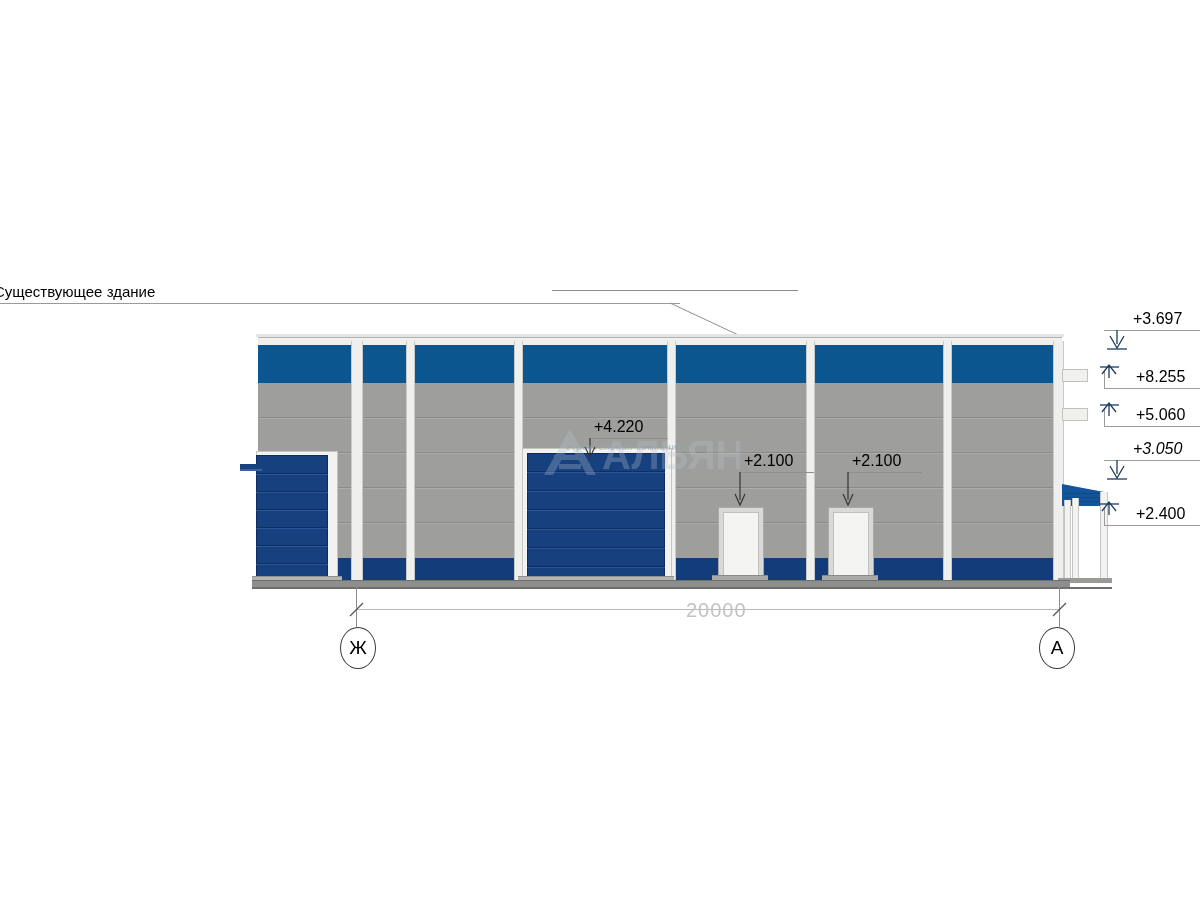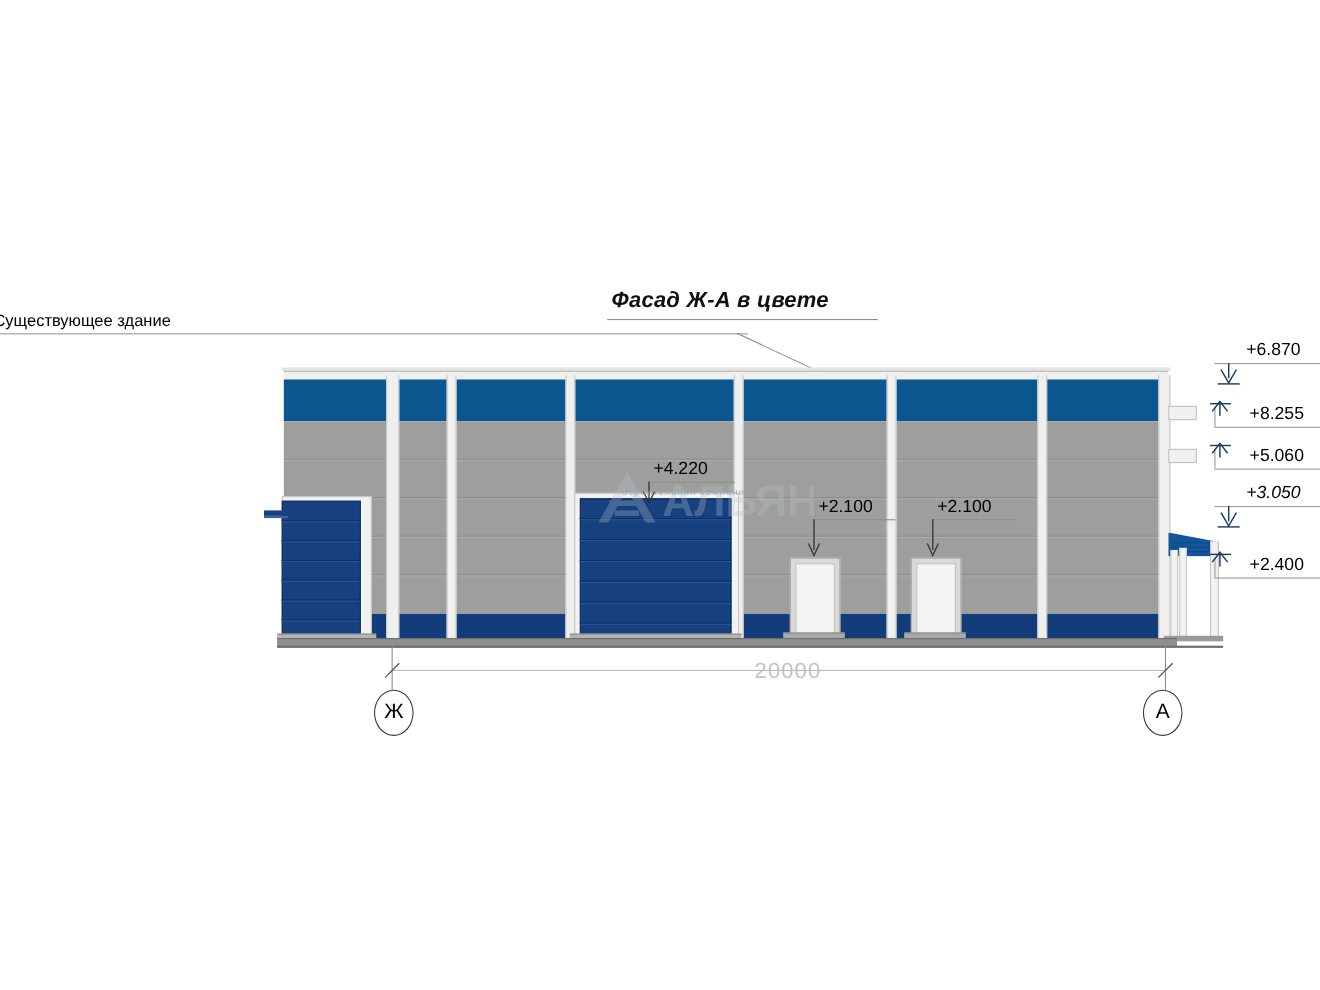--- a/index.html
+++ b/index.html
@@ -106,21 +106,20 @@
   
   #wm{left:540px;top:425px;width:200px;height:58px;opacity:.30;}
   #wm-sub{left:566px;top:442px;font-size:8.5px;letter-spacing:1.1px;
           color:#9aa6b4;opacity:.85;}
 </style>
 </head>
 <body>
 
 <div id="stage">
 
-  <div class="txt" id="title">Фасад Ж-А в цвете</div>
   <div class="abs" id="title-rule"></div>
 
   <div class="txt" id="callout-label">Существующее здание</div>
   <div class="abs" id="callout-line-h"></div>
   <svg class="abs" style="left:670px;top:300px;width:130px;height:70px;">
     <line x1="0" y1="3" x2="126" y2="62" stroke="#8f8f8d" stroke-width="1"></line>
   </svg>
 
   <div class="abs" id="fascia2"></div>
   <div class="abs" id="fascia"></div>
@@ -221,21 +220,21 @@
     <div class="cline" style="left:2px;top:17px;width:42px;"></div>
   </div>
   <div class="cpost" style="left:1064px;top:500px;width:5px;height:80px;"></div>
   <div class="cpost" style="left:1072px;top:498px;width:5px;height:82px;"></div>
   <div class="cpost" style="left:1100px;top:492px;width:6px;height:88px;"></div>
   <div class="abs" id="canopy-base"></div>
 
   <div class="abs" id="plinth"></div>
   <div class="abs" id="ground"></div>
 
-  <div class="lvl-txt" style="left:1133px;top:310px;">+6.870</div>
+  <div class="lvl-txt" style="left:1133px;top:310px;">+3.697</div>
   <div class="lvl-lead" style="left:1104px;top:330px;width:96px;"></div>
   <svg class="arrsvg" style="left:1104px;top:330px;width:26px;height:22px;">
     <line x1="13" y1="0" x2="13" y2="14" stroke="#1b3a5c" stroke-width="1.3"></line>
     <path d="M6,6 L13,18 L20,6" fill="none" stroke="#1b3a5c" stroke-width="1.3"></path>
     <line x1="3" y1="19" x2="23" y2="19" stroke="#1b3a5c" stroke-width="1.3"></line>
   </svg>
 
   <div class="lvl-txt" style="left:1136px;top:368px;">+8.255</div>
   <div class="lvl-lead" style="left:1104px;top:388px;width:96px;"></div>
   <div class="lvl-vert" style="left:1104px;top:370px;height:18px;"></div>

